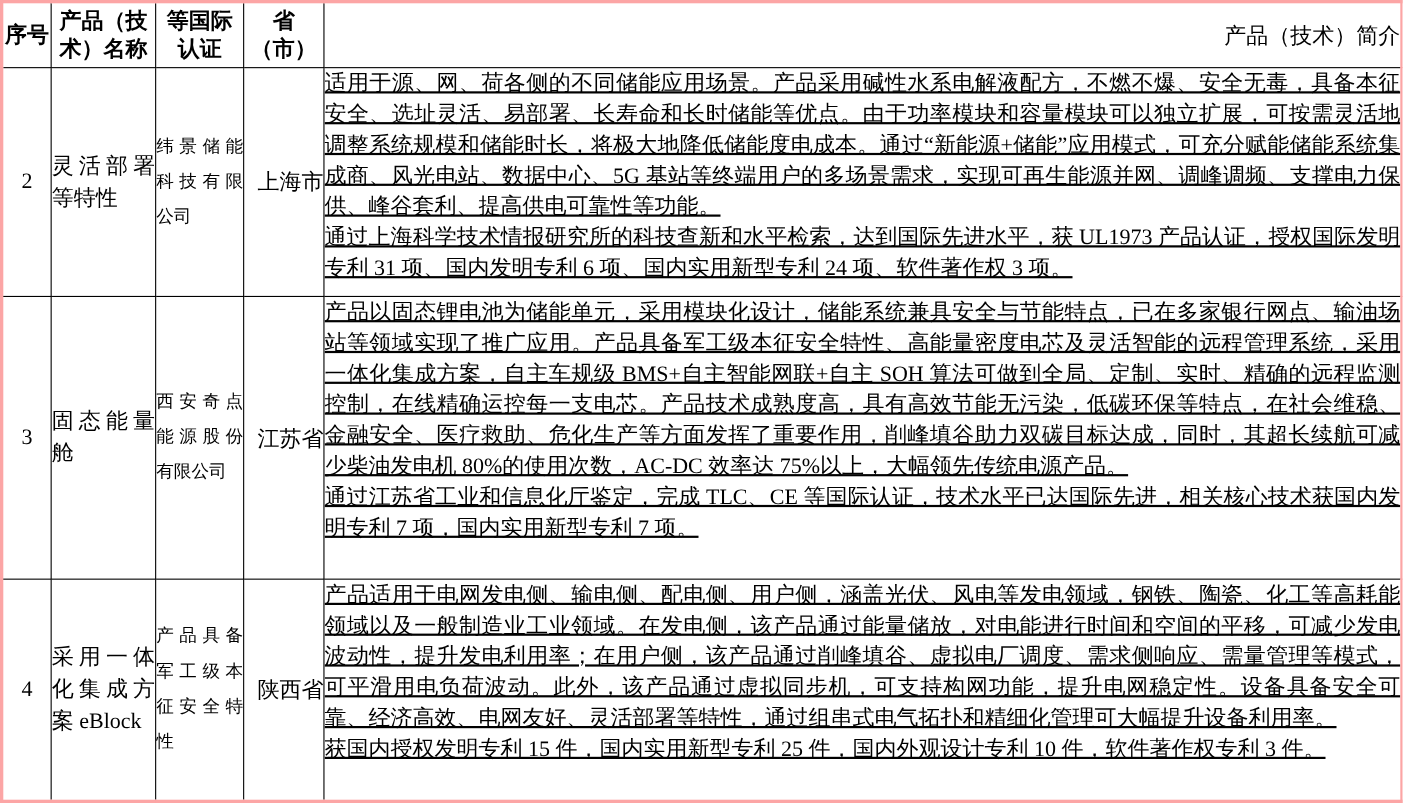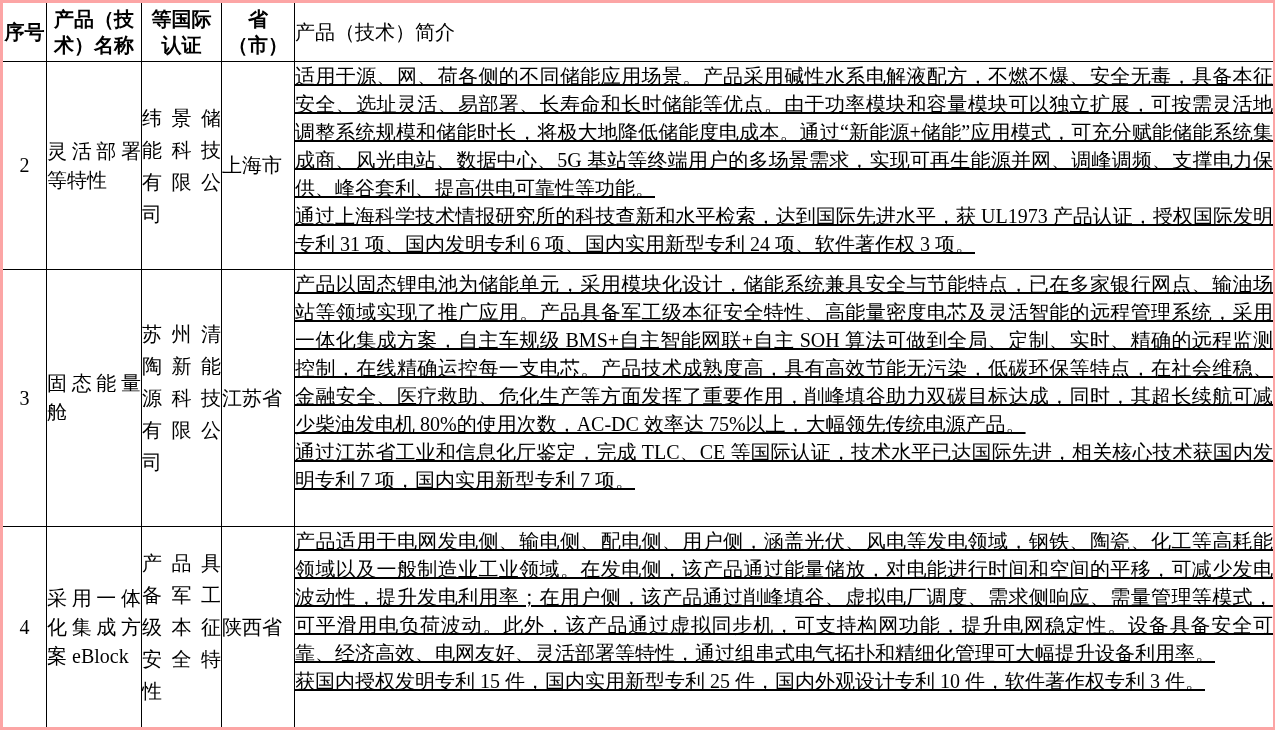--- a/index.html
+++ b/index.html
@@ -48,47 +48,47 @@
     font-size: 20px;
     line-height: 26px;
     text-align: center;
     vertical-align: middle;
     padding: 0 2px;
   }
   th.hdr-plain {
     font-family: "Liberation Serif", "DejaVu Serif", serif;
     font-weight: normal;
     font-size: 20px;
-    text-align: left;
+    text-align: right;
     vertical-align: middle;
   }
   td.c-index {
     font-size: 20px;
     text-align: center;
     vertical-align: middle;
   }
   td.c-name {
     font-size: 20px;
     line-height: 29px;
     text-align: justify;
     vertical-align: middle;
     padding: 0 4px;
     word-break: break-all;
   }
   td.c-company {
-    font-size: 20px;
+    font-size: 16px;
     line-height: 32px;
     text-align: justify;
     vertical-align: middle;
     padding: 0 4px;
     word-break: break-all;
   }
   td.c-province {
     font-size: 20px;
-    text-align: left;
+    text-align: right;
     vertical-align: middle;
   }
   td.c-intro {
     font-size: 20px;
     line-height: 28px;
     text-align: justify;
     vertical-align: top;
     padding: 1px 5px 0 5px;
     word-break: break-all;
   }
@@ -126,21 +126,21 @@
     <td class="c-company">纬景储能科技有限公司</td>
     <td class="c-province">上海市</td>
     <td class="c-intro">
       <p>适用于源、网、荷各侧的不同储能应用场景。产品采用碱性水系电解液配方，不燃不爆、安全无毒，具备本征安全、选址灵活、易部署、长寿命和长时储能等优点。由于功率模块和容量模块可以独立扩展，可按需灵活地调整系统规模和储能时长，将极大地降低储能度电成本。通过“新能源+储能”应用模式，可充分赋能储能系统集成商、风光电站、数据中心、5G 基站等终端用户的多场景需求，实现可再生能源并网、调峰调频、支撑电力保供、峰谷套利、提高供电可靠性等功能。</p>
       <p>通过上海科学技术情报研究所的科技查新和水平检索，达到国际先进水平，获 UL1973 产品认证，授权国际发明专利 31 项、国内发明专利 6 项、国内实用新型专利 24 项、软件著作权 3 项。</p>
     </td>
   </tr>
         <tr>
     <td class="c-index">3</td>
     <td class="c-name">固态能量舱</td>
-    <td class="c-company">苏州清陶新能源科技有限公司</td>
+    <td class="c-company">西安奇点能源股份有限公司</td>
     <td class="c-province">江苏省</td>
     <td class="c-intro">
       <p>产品以固态锂电池为储能单元，采用模块化设计，储能系统兼具安全与节能特点，已在多家银行网点、输油场站等领域实现了推广应用。产品具备军工级本征安全特性、高能量密度电芯及灵活智能的远程管理系统，采用一体化集成方案，自主车规级 BMS+自主智能网联+自主 SOH 算法可做到全局、定制、实时、精确的远程监测控制，在线精确运控每一支电芯。产品技术成熟度高，具有高效节能无污染，低碳环保等特点，在社会维稳、金融安全、医疗救助、危化生产等方面发挥了重要作用，削峰填谷助力双碳目标达成，同时，其超长续航可减少柴油发电机 80%的使用次数，AC-DC 效率达 75%以上，大幅领先传统电源产品。</p>
       <p>通过江苏省工业和信息化厅鉴定，完成 TLC、CE 等国际认证，技术水平已达国际先进，相关核心技术获国内发明专利 7 项，国内实用新型专利 7 项。</p>
     </td>
   </tr>
         <tr>
     <td class="c-index">4</td>
     <td class="c-name">采用一体化集成方案 eBlock</td>
     <td class="c-company">产品具备军工级本征安全特性</td>

